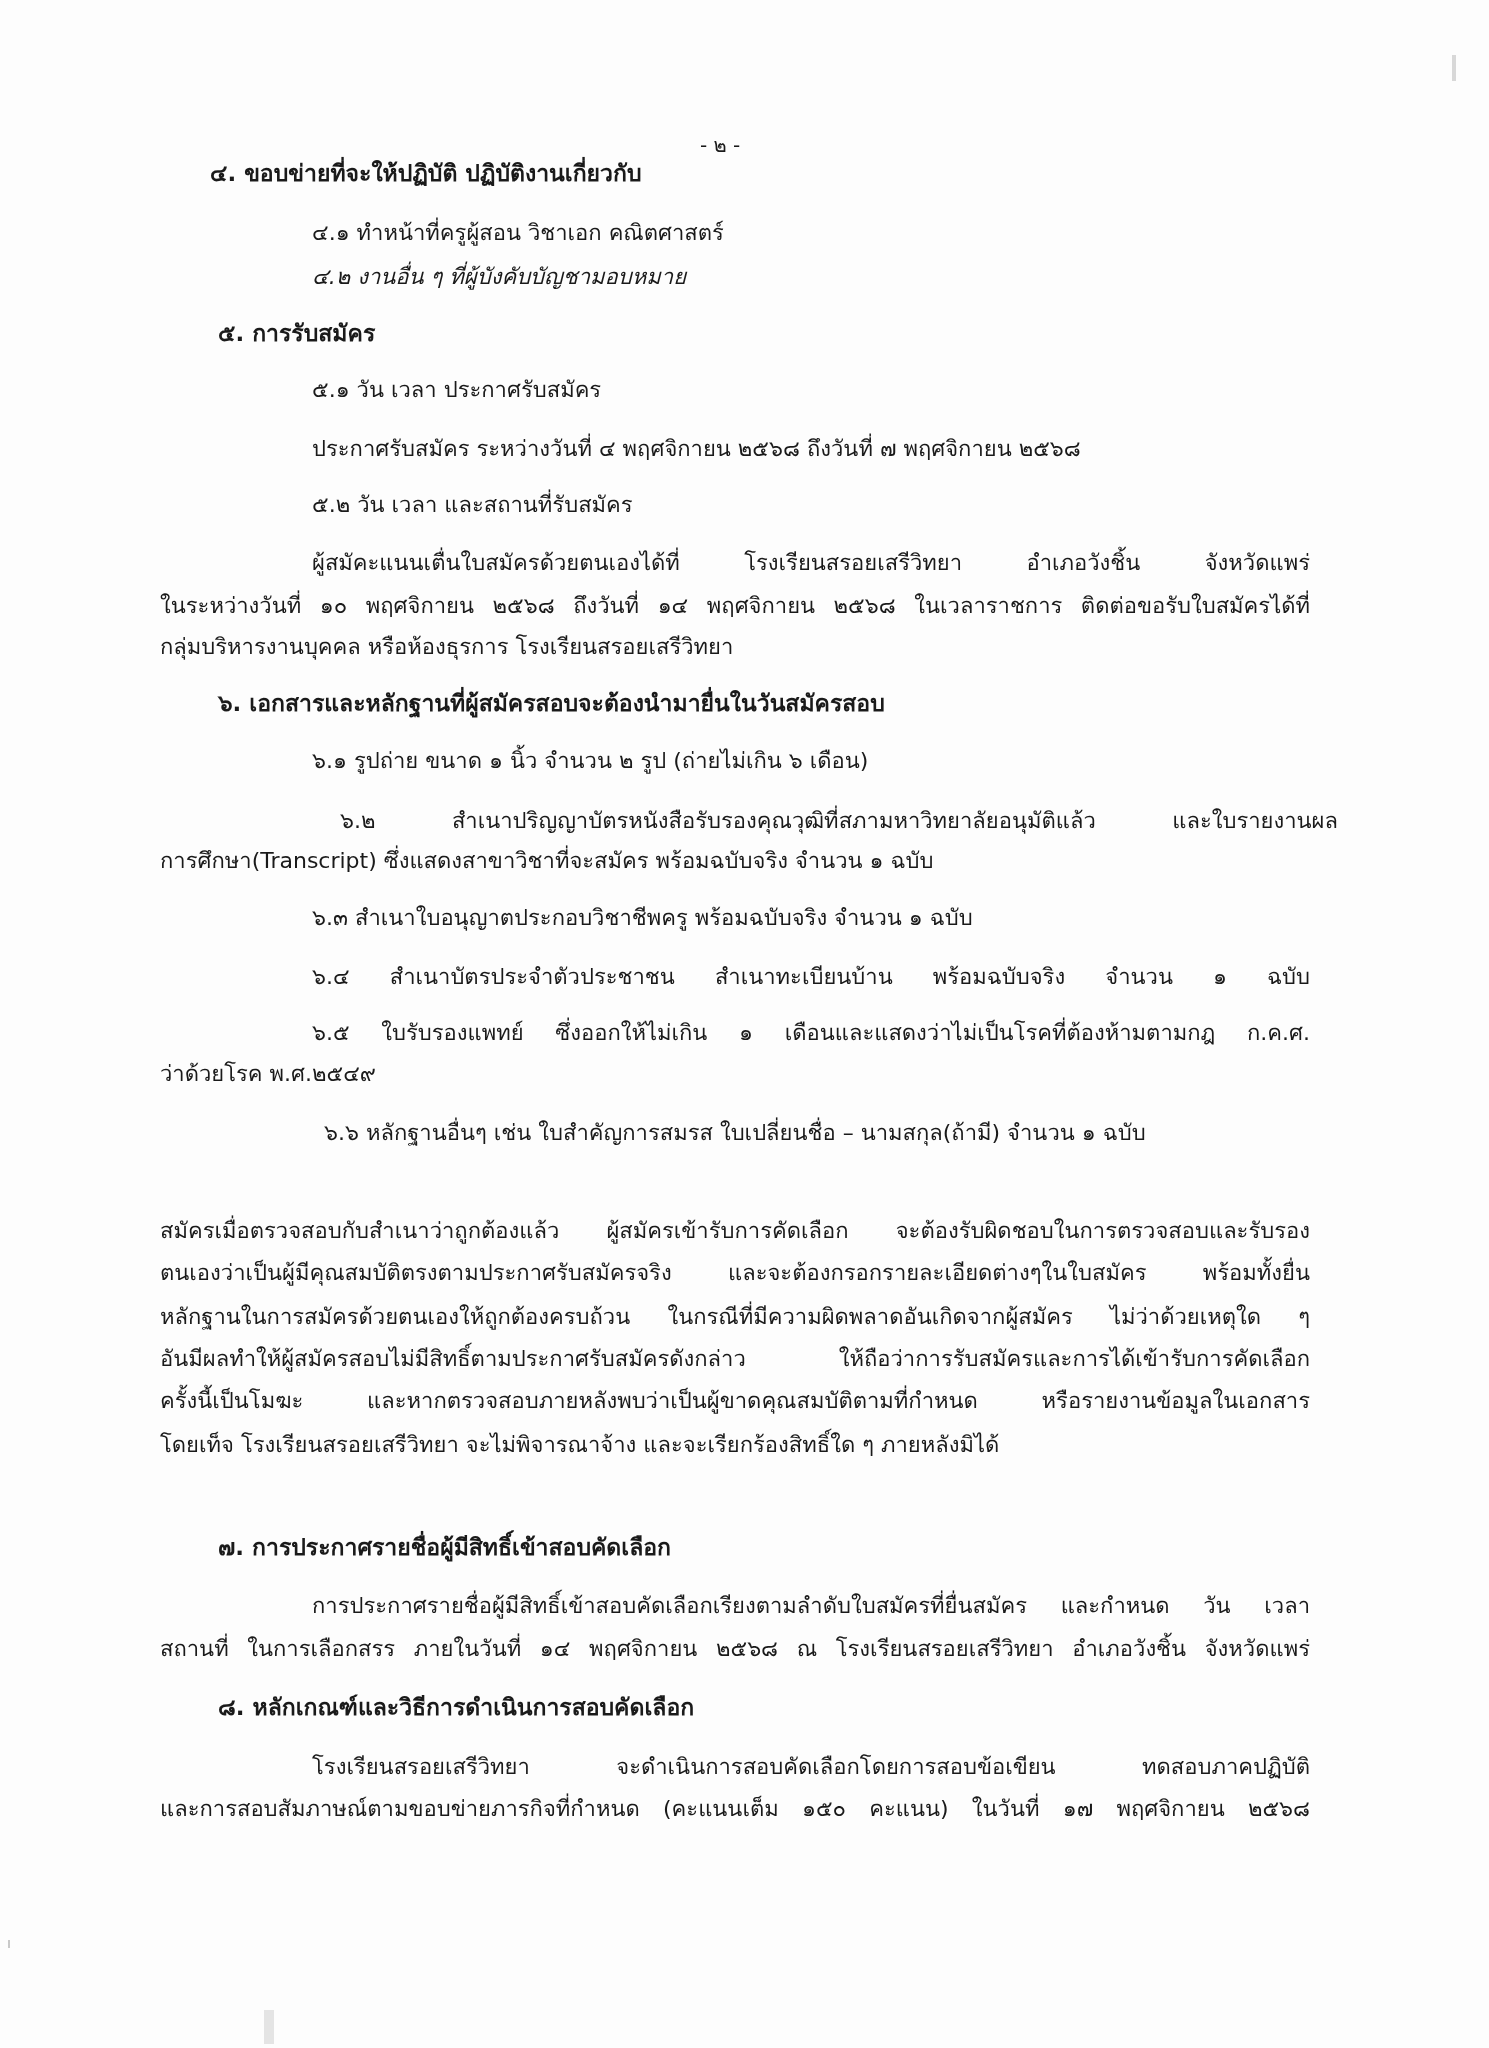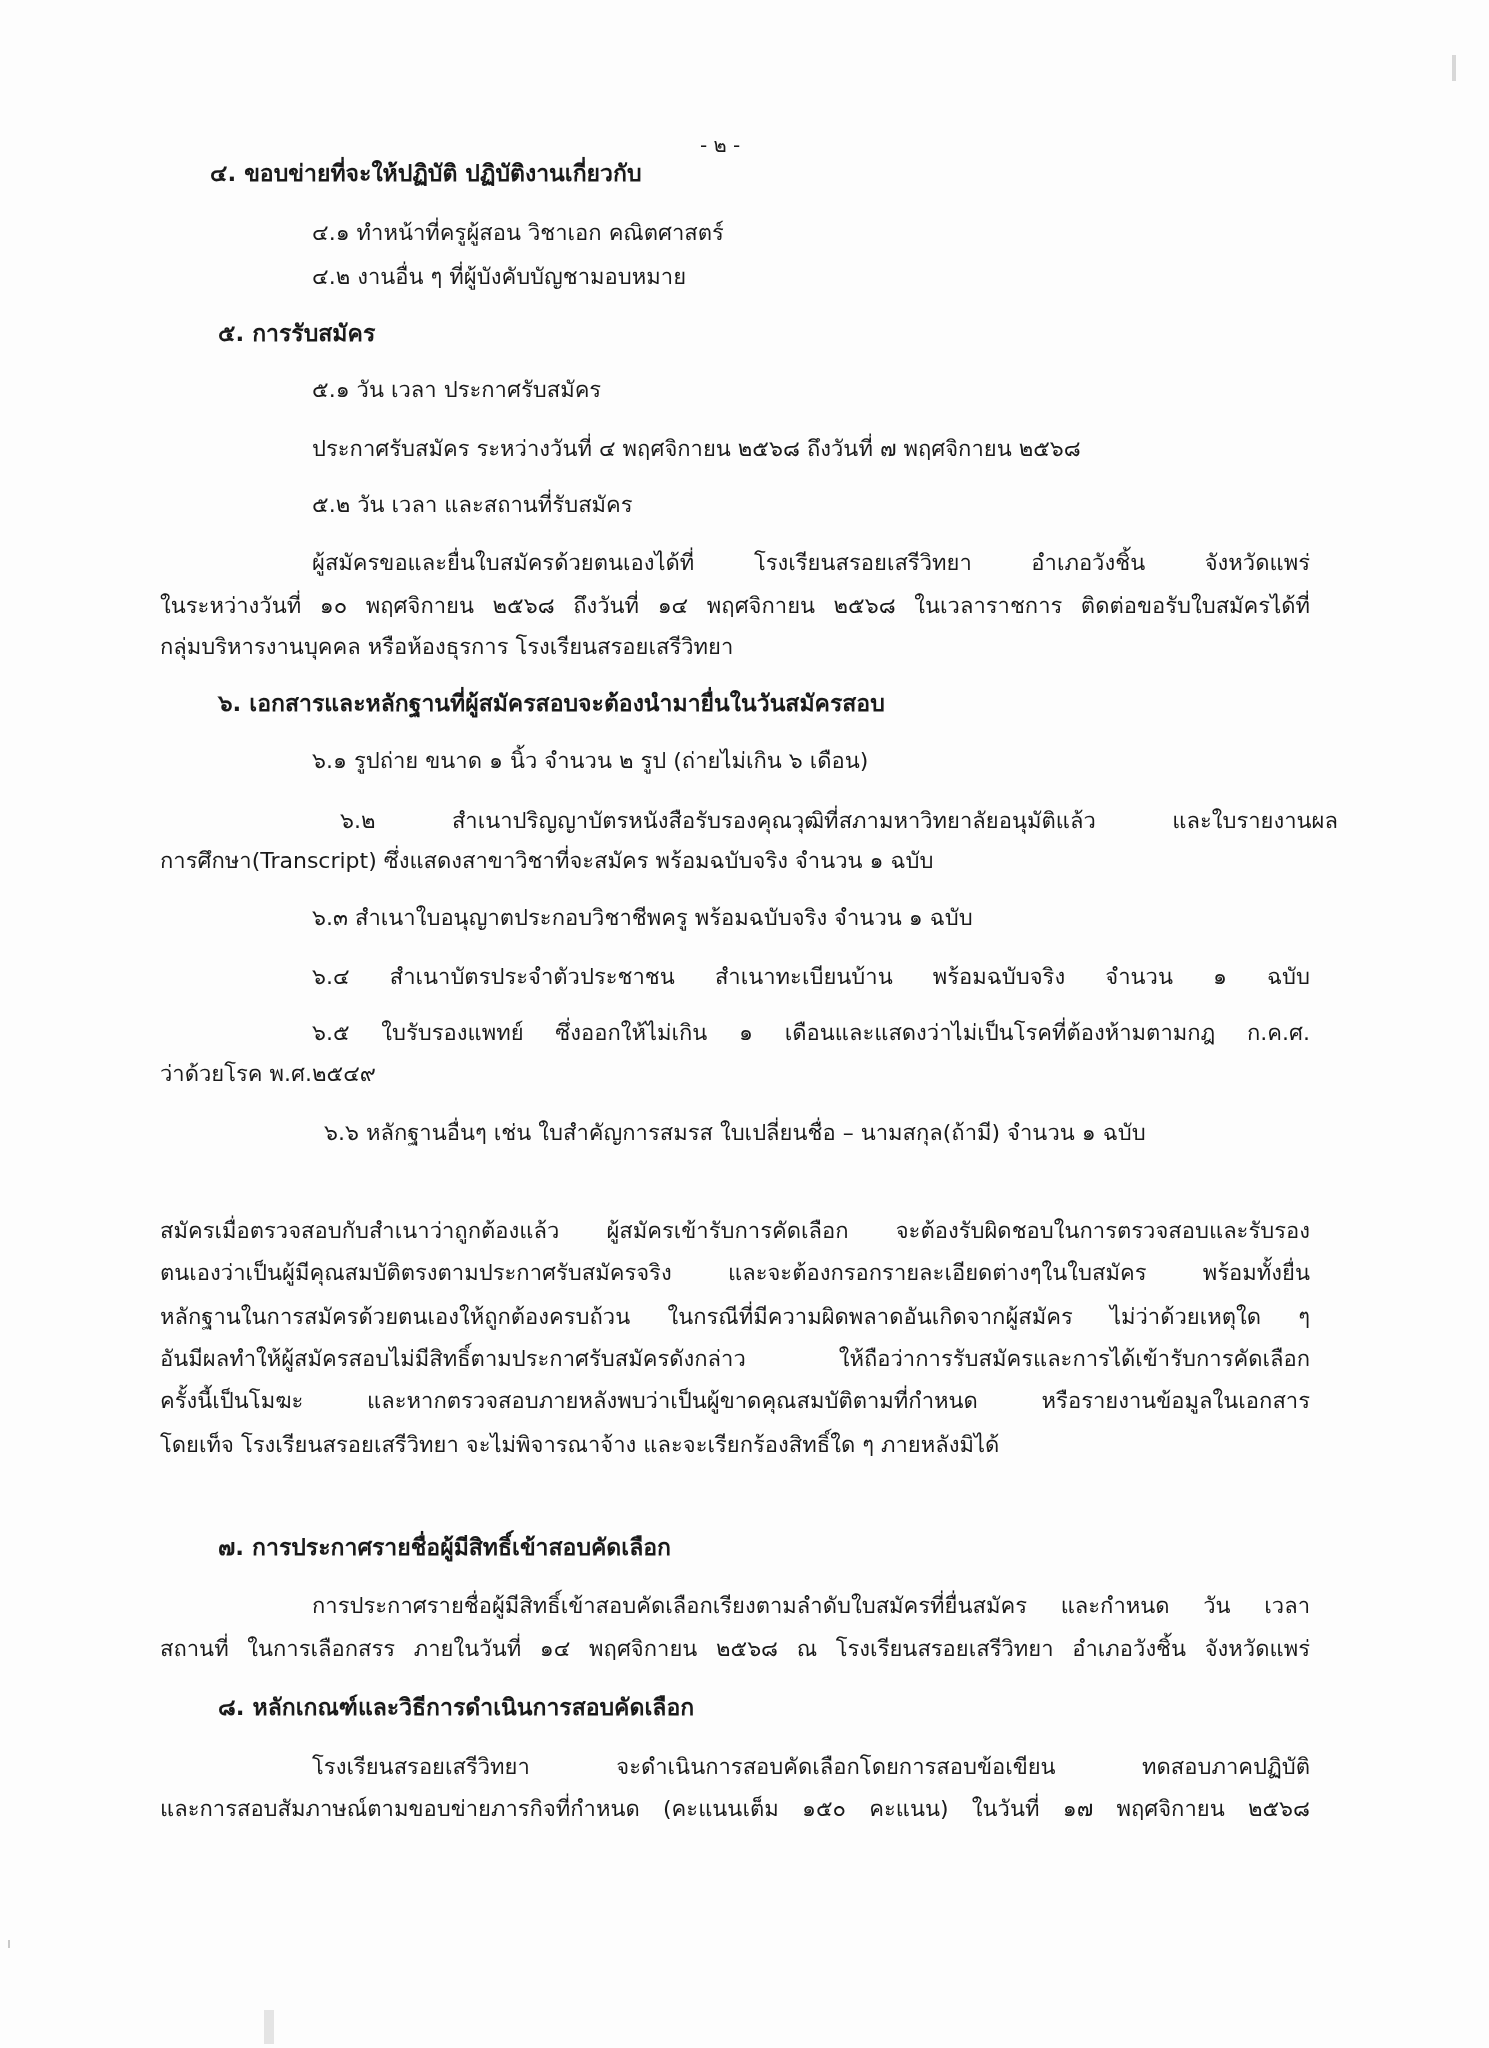--- a/index.html
+++ b/index.html
@@ -21,27 +21,27 @@
 </style>
 </head>
 <body>
 
 <div class="page">
 
   <div class="ln pnum">- ๒ -</div>
 
   <div class="ln b" style="left:210px; top:158px; font-size:23px;">๔. ขอบข่ายที่จะให้ปฏิบัติ ปฏิบัติงานเกี่ยวกับ</div>
   <div class="ln" style="left:312px; top:218px;">๔.๑ ทำหน้าที่ครูผู้สอน วิชาเอก คณิตศาสตร์</div>
-  <div class="ln" style="left:312px; top:262px;">๔.๒  งานอื่น ๆ ที่ผู้บังคับบัญชามอบหมาย</div>
+  <div class="ln" style="left:312px; top:262px;font-style:italic;">๔.๒  งานอื่น ๆ ที่ผู้บังคับบัญชามอบหมาย</div>
 
   <div class="ln b" style="left:218px; top:318px; font-size:23px;">๕. การรับสมัคร</div>
   <div class="ln" style="left:312px; top:375px;">๕.๑ วัน เวลา ประกาศรับสมัคร</div>
   <div class="ln" style="left:312px; top:434px;">ประกาศรับสมัคร ระหว่างวันที่ ๔ พฤศจิกายน ๒๕๖๘ ถึงวันที่ ๗ พฤศจิกายน ๒๕๖๘</div>
   <div class="ln" style="left:312px; top:490px;">๕.๒  วัน เวลา และสถานที่รับสมัคร</div>
-  <div class="ln just" style="left: 312px; top: 548px; width: 998px;">ผู้สมัครขอและยื่นใบสมัครด้วยตนเองได้ที่ โรงเรียนสรอยเสรีวิทยา อำเภอวังชิ้น จังหวัดแพร่</div>
+  <div class="ln just" style="left: 312px; top: 548px; width: 998px;">ผู้สมัคะแนนเตื่นใบสมัครด้วยตนเองได้ที่ โรงเรียนสรอยเสรีวิทยา อำเภอวังชิ้น จังหวัดแพร่</div>
   <div class="ln just" style="left: 160px; top: 591px; width: 1150px;">ในระหว่างวันที่ ๑๐ พฤศจิกายน ๒๕๖๘   ถึงวันที่ ๑๔ พฤศจิกายน ๒๕๖๘  ในเวลาราชการ ติดต่อขอรับใบสมัครได้ที่</div>
   <div class="ln" style="left:160px; top:632px;">กลุ่มบริหารงานบุคคล หรือห้องธุรการ โรงเรียนสรอยเสรีวิทยา</div>
 
   <div class="ln b" style="left:218px; top:688px; font-size:23px;">๖. เอกสารและหลักฐานที่ผู้สมัครสอบจะต้องนำมายื่นในวันสมัครสอบ</div>
   <div class="ln" style="left:312px; top:746px;">๖.๑  รูปถ่าย ขนาด ๑ นิ้ว จำนวน ๒ รูป (ถ่ายไม่เกิน ๖ เดือน)</div>
   <div class="ln just" style="left: 312px; top: 806px; width: 998px; margin-left: 28px;">๖.๒  สำเนาปริญญาบัตรหนังสือรับรองคุณวุฒิที่สภามหาวิทยาลัยอนุมัติแล้ว และใบรายงานผล</div>
   <div class="ln" style="left:160px; top:846px;">การศึกษา(Transcript) ซึ่งแสดงสาขาวิชาที่จะสมัคร พร้อมฉบับจริง จำนวน  ๑  ฉบับ</div>
   <div class="ln" style="left:312px; top:903px;">๖.๓  สำเนาใบอนุญาตประกอบวิชาชีพครู พร้อมฉบับจริง  จำนวน  ๑  ฉบับ</div>
   <div class="ln just" style="left: 312px; top: 962px; width: 998px;">๖.๔  สำเนาบัตรประจำตัวประชาชน  สำเนาทะเบียนบ้าน  พร้อมฉบับจริง  จำนวน  ๑  ฉบับ</div>
   <div class="ln just" style="left: 312px; top: 1018px; width: 998px;">๖.๕  ใบรับรองแพทย์ ซึ่งออกให้ไม่เกิน ๑ เดือนและแสดงว่าไม่เป็นโรคที่ต้องห้ามตามกฎ ก.ค.ศ.</div>

